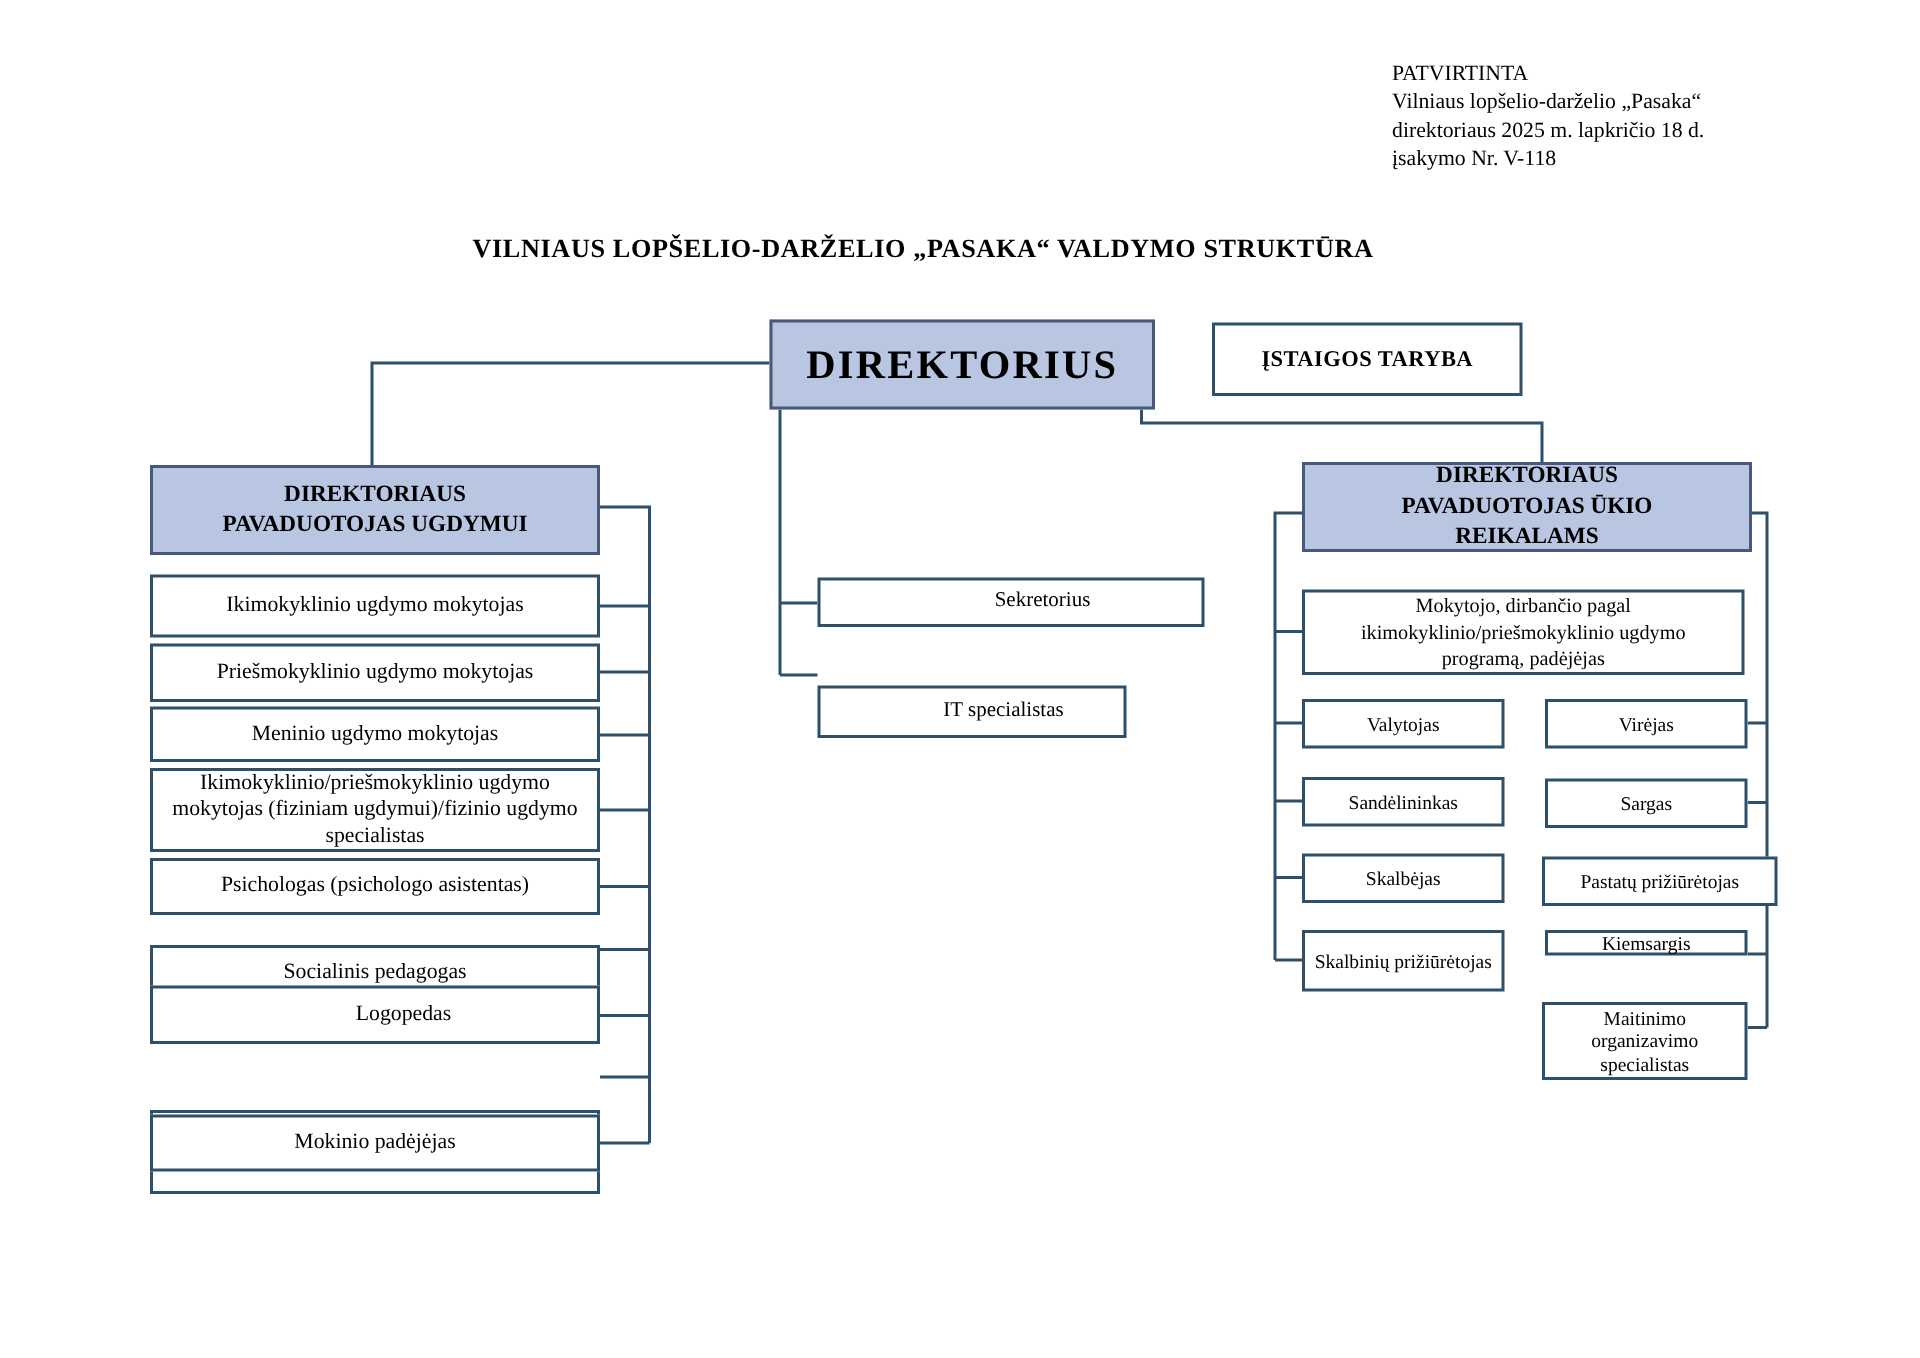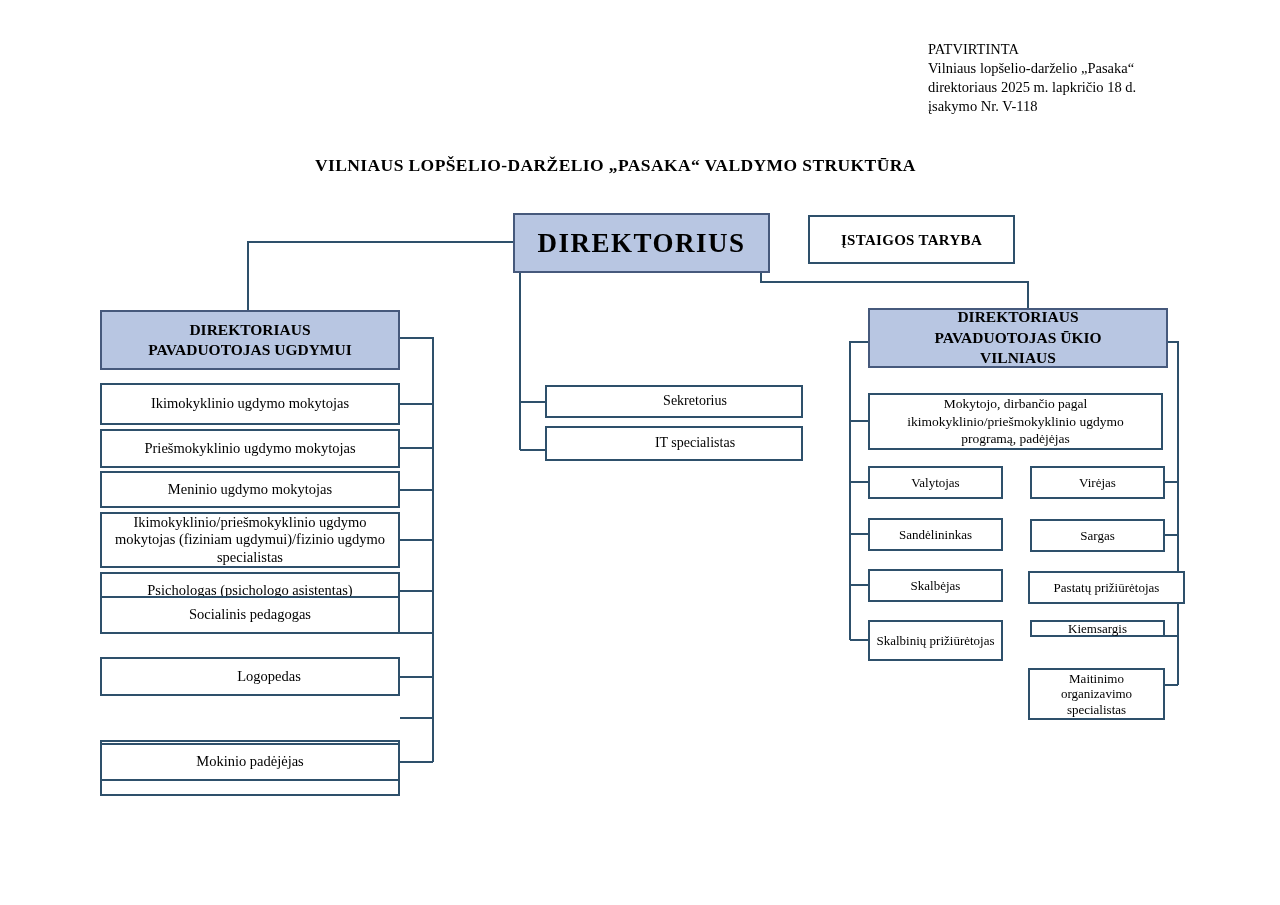--- a/index.html
+++ b/index.html
@@ -75,44 +75,44 @@
     <span>Meninio ugdymo mokytojas</span>
   </div>
   <div class="obox" style="left:100px;top:512px;width:300px;height:56px;">
       <span class="ln">Ikimokyklinio/priešmokyklinio ugdymo</span>
       <span class="ln">mokytojas (fiziniam ugdymui)/fizinio ugdymo</span>
       <span class="ln">specialistas</span>
     </div>
   <div class="obox" style="left:100px;top:572px;width:300px;height:38px;">
     <span>Psichologas (psichologo asistentas)</span>
   </div>
-  <div class="obox" style="left:100px;top:596px;width:300px;height:38px;">
+  <div class="obox" style="left:100px;top:630px;width:300px;height:38px;">
     <span>Socialinis pedagogas</span>
   </div>
   <div class="obox" style="left:100px;top:657px;width:300px;height:39px;padding-left:44px;">
     <span>Logopedas</span>
   </div>
   <div class="obox" style="left:100px;top:740px;width:300px;height:56px;">
     <span>Specialusis pedagogas</span>
   </div>
   <div class="obox" style="left:100px;top:743px;width:300px;height:38px;">
     <span>Mokinio padėjėjas</span>
   </div>
 
   <div class="obox mid" style="left:545px;top:385px;width:258px;height:33px;">
     <span>Sekretorius</span>
   </div>
-  <div class="obox mid" style="left:545px;top:426px;width:258px;height:35px;">
+  <div class="obox mid" style="left:545px;top:457px;width:206px;height:35px;">
     <span>IT specialistas</span>
   </div>
 
   <div class="obox blue hdr" style="left:868px;top:308px;width:300px;height:60px;">
       <span class="ln">DIREKTORIAUS</span>
       <span class="ln">PAVADUOTOJAS ŪKIO</span>
-      <span class="ln">VILNIAUS</span>
+      <span class="ln">REIKALAMS</span>
     </div>
 
   <div class="obox wide" style="left:868px;top:393px;width:295px;height:57px;">
       <span class="ln">Mokytojo, dirbančio pagal</span>
       <span class="ln">ikimokyklinio/priešmokyklinio ugdymo</span>
       <span class="ln">programą, padėjėjas</span>
     </div>
 
   <div class="obox small" style="left:868px;top:466px;width:135px;height:33px;">
     <span>Valytojas</span>

